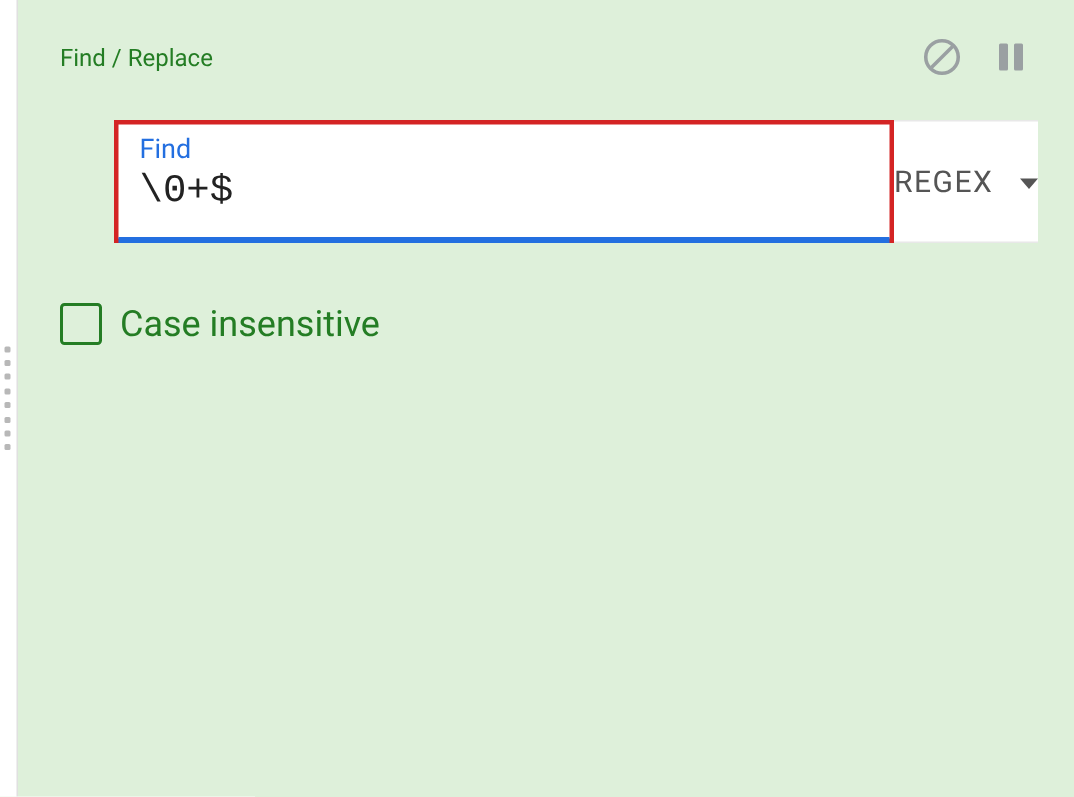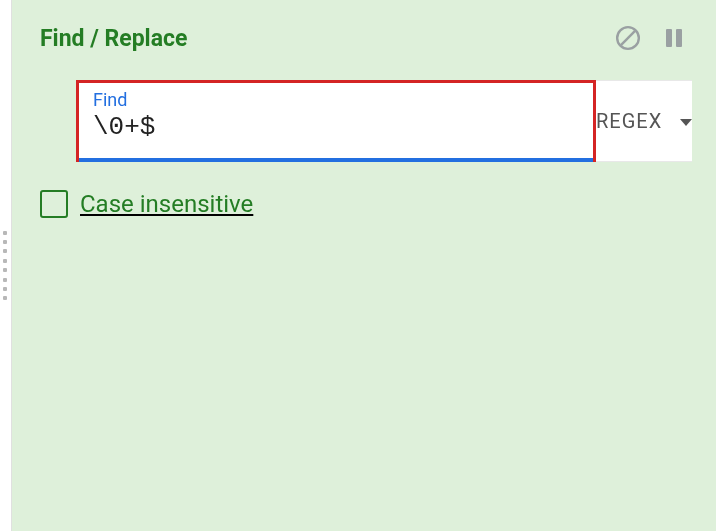--- a/index.html
+++ b/index.html
@@ -21,43 +21,43 @@
     position: relative;
   }
   .header-row {
     display: flex;
     align-items: center;
     justify-content: space-between;
     margin-bottom: 28px;
   }
   .title {
     color: #247D24;
-    font-weight: 700;
-    font-size: 23px;
+    font-weight: 400;
+    font-size: 16px;
   }
   .header-icons {
     display: flex;
     gap: 18px;
     align-items: center;
   }
   .icon-btn {
     width: 28px;
     height: 28px;
     display: flex;
     align-items: center;
     justify-content: center;
     cursor: pointer;
     color: #9AA0A2;
   }
   .find-row {
     position: relative;
     display: flex;
     align-items: stretch;
     height: 82px;
-    margin-bottom: 28px;
+    margin-bottom: 40px;
     padding-left: 36px;
   }
   .find-field-wrap {
     position: relative;
     flex: 0 0 520px;
     background: #fff;
     border: 3px solid #D42424;
     height: 82px;
   }
   .find-inner {
@@ -128,21 +128,20 @@
   }
   .replace-placeholder {
     color: #247D24;
     font-size: 24px;
   }
   .spacer { flex: 1; }
   .checkbox-row {
     display: flex;
     gap: 48px;
     margin-bottom: 48px;
-    text-decoration: underline;
   }
   .checkbox-item {
     display: flex;
     align-items: center;
     gap: 12px;
     cursor: pointer;
   }
   .cbox {
     width: 28px;
     height: 28px;

